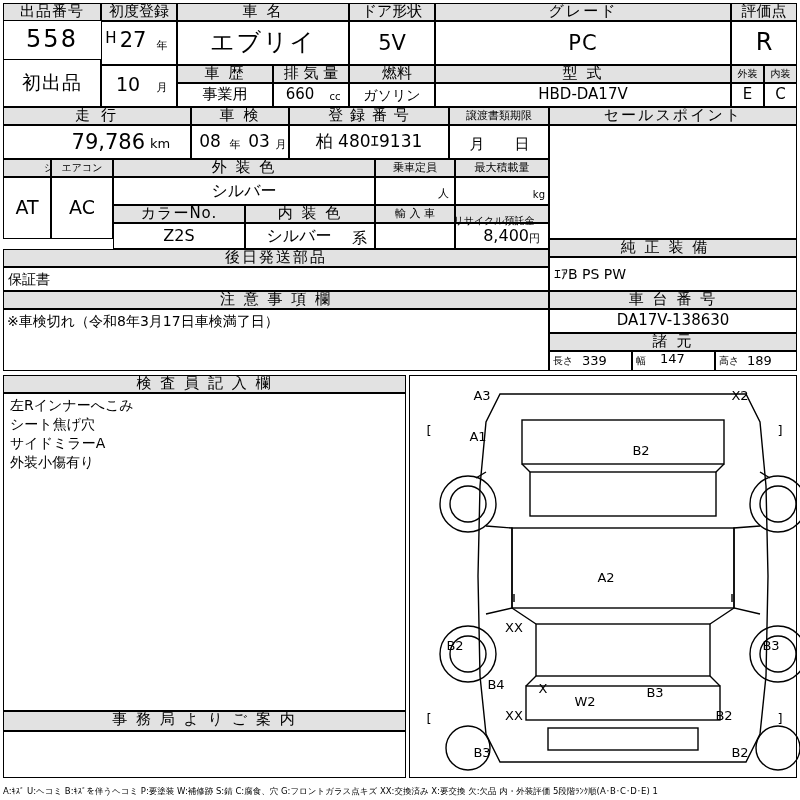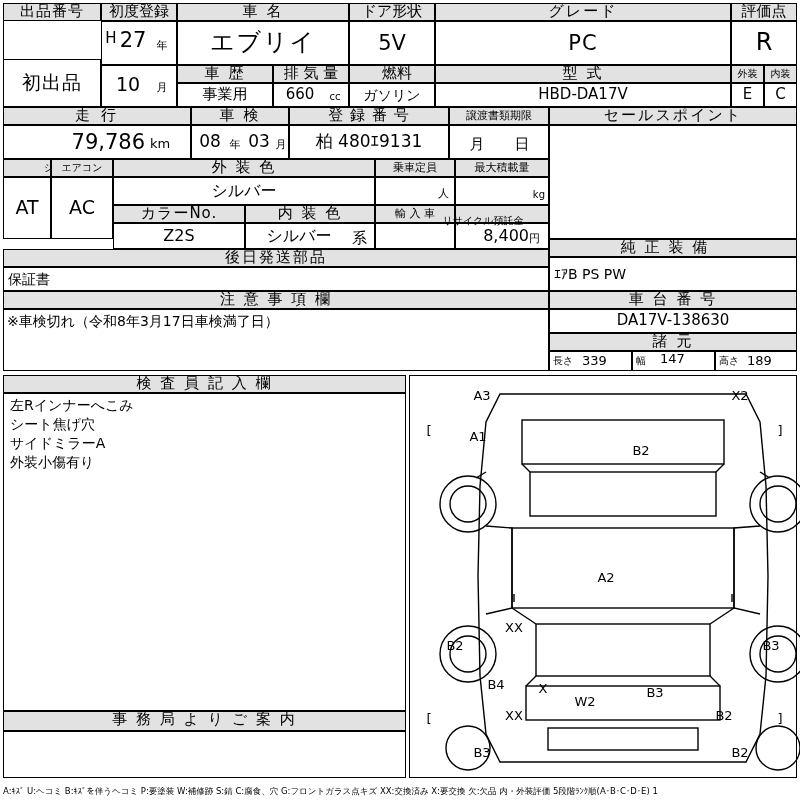--- a/index.html
+++ b/index.html
@@ -39,20 +39,21 @@
 </style>
 </head>
 <body>
 
 <div class="sheet">
 
   <div class="box" style="left:3px;top:3px;width:794px;height:104px;"></div>
 
   <div class="box hdr" style="left:3px;top:3px;width:98px;height:18px;"></div>
   <div class="lbl t12 sp1" style="left:3px;top:3px;width:98px;height:18px;">出品番号</div>
+  <div class="lbl t24 sp2" style="left:3px;top:21px;width:98px;height:38px;">558</div>
   <div class="box" style="left:3px;top:59px;width:98px;height:48px;"></div>
   <div class="lbl t19 sp1" style="left:3px;top:59px;width:98px;height:48px;">初出品</div>
 
   <div class="box hdr" style="left:101px;top:3px;width:76px;height:18px;"></div>
   <div class="lbl t12" style="left:101px;top:3px;width:76px;height:18px;">初度登録</div>
   <div class="box" style="left:101px;top:21px;width:76px;height:44px;"></div>
   <div class="lbl t12" style="left:104px;top:30px;width:14px;height:18px;">H</div>
   <div class="lbl t21" style="left:114px;top:27px;width:38px;height:26px;">27</div>
   <div class="lbl t11" style="left:152px;top:38px;width:20px;height:16px;">年</div>
   <div class="box" style="left:101px;top:65px;width:76px;height:42px;"></div>
@@ -173,21 +174,21 @@
   <div class="lbl t12 sp2" style="left:245px;top:205px;width:130px;height:18px;">内 装 色</div>
   <div class="box" style="left:245px;top:223px;width:130px;height:26px;"></div>
   <div class="lbl t16" style="left:245px;top:223px;width:108px;height:26px;">シルバー</div>
   <div class="lbl t12 left" style="left:352px;top:228px;width:22px;height:22px;">系</div>
 
   <div class="box hdr" style="left:375px;top:205px;width:80px;height:18px;"></div>
   <div class="lbl t11" style="left:375px;top:205px;width:80px;height:18px;">輸 入 車</div>
   <div class="box" style="left:375px;top:223px;width:80px;height:26px;"></div>
 
   <div class="box hdr" style="left:455px;top:205px;width:94px;height:18px;"></div>
-  <div class="lbl t10" style="left:436px;top:205px;width:94px;height:32px;">リサイクル預託金</div>
+  <div class="lbl t10" style="left:447px;top:205px;width:94px;height:32px;">リサイクル預託金</div>
   <div class="box" style="left:455px;top:223px;width:94px;height:26px;"></div>
   <div class="lbl t16 right" style="left:455px;top:223px;width:74px;height:26px;">8,400</div>
   <div class="lbl t11 left" style="left:529px;top:229px;width:20px;height:20px;">円</div>
 
   <div class="box hdr" style="left:3px;top:249px;width:546px;height:18px;"></div>
   <div class="lbl t12 sp2" style="left:3px;top:249px;width:546px;height:18px;">後日発送部品</div>
   <div class="box" style="left:3px;top:267px;width:546px;height:24px;"></div>
   <div class="lbl t14 left" style="left:8px;top:267px;width:530px;height:24px;">保証書</div>
 
   <div class="box hdr" style="left:549px;top:239px;width:248px;height:18px;"></div>

